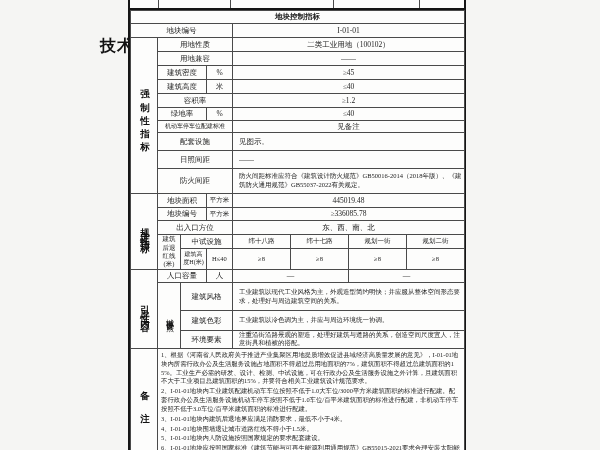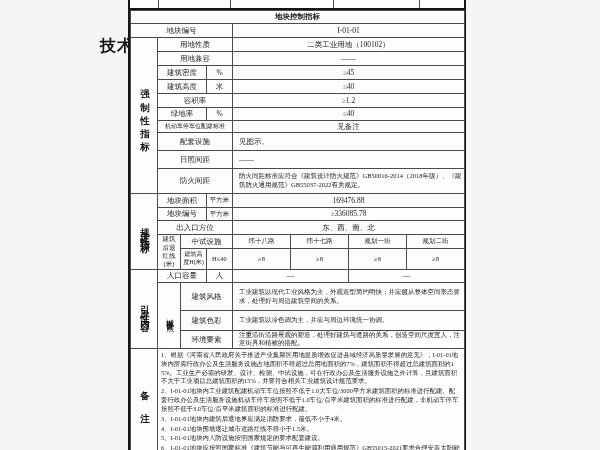--- a/index.html
+++ b/index.html
@@ -126,21 +126,21 @@
         <td colspan="3">防火间距</td>
         <td colspan="4" class="left small" style="line-height:1.35">防火间距标准应符合《建筑设计防火规范》GB50016-2014（2018年版）、《建筑防火通用规范》GB55037-2022有关规定。</td>
       </tr>
 
       <tr style="height:14px">
         <td rowspan="5">
           <span class="vert sp-mid">规定性指标</span>
         </td>
         <td colspan="2">地块面积</td>
         <td class="small">平方米</td>
-        <td colspan="4">169476.88</td>
+        <td colspan="4">445019.48</td>
       </tr>
       <tr style="height:13px">
         <td colspan="2">地块编号</td>
         <td class="small">平方米</td>
         <td colspan="4">≥336085.78</td>
       </tr>
       <tr style="height:14px">
         <td colspan="3">出入口方位</td>
         <td colspan="4">东、西、南、北</td>
       </tr>

